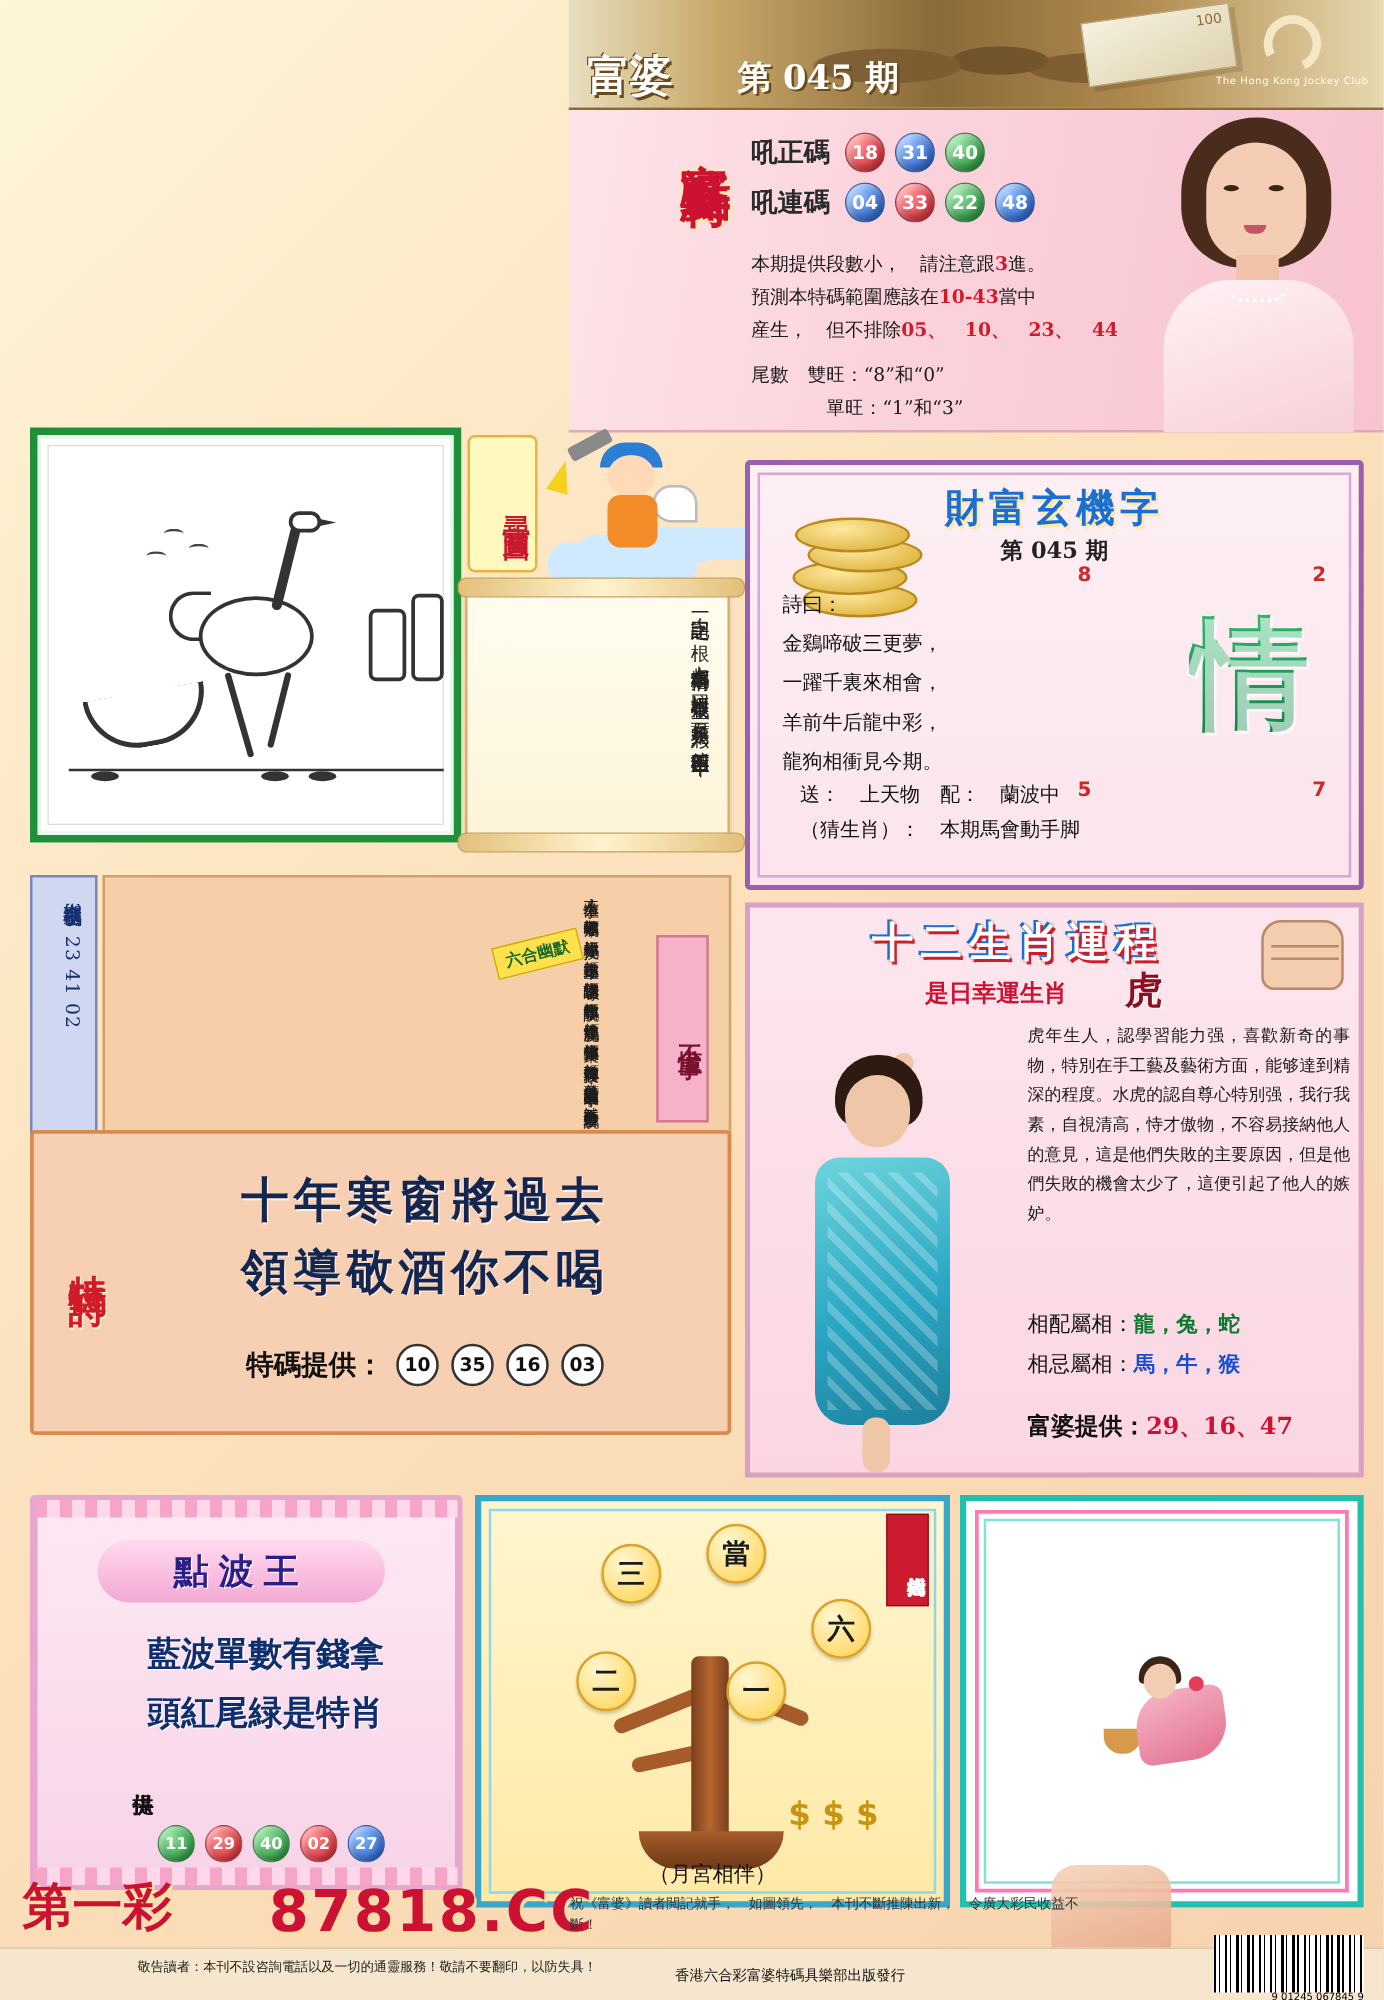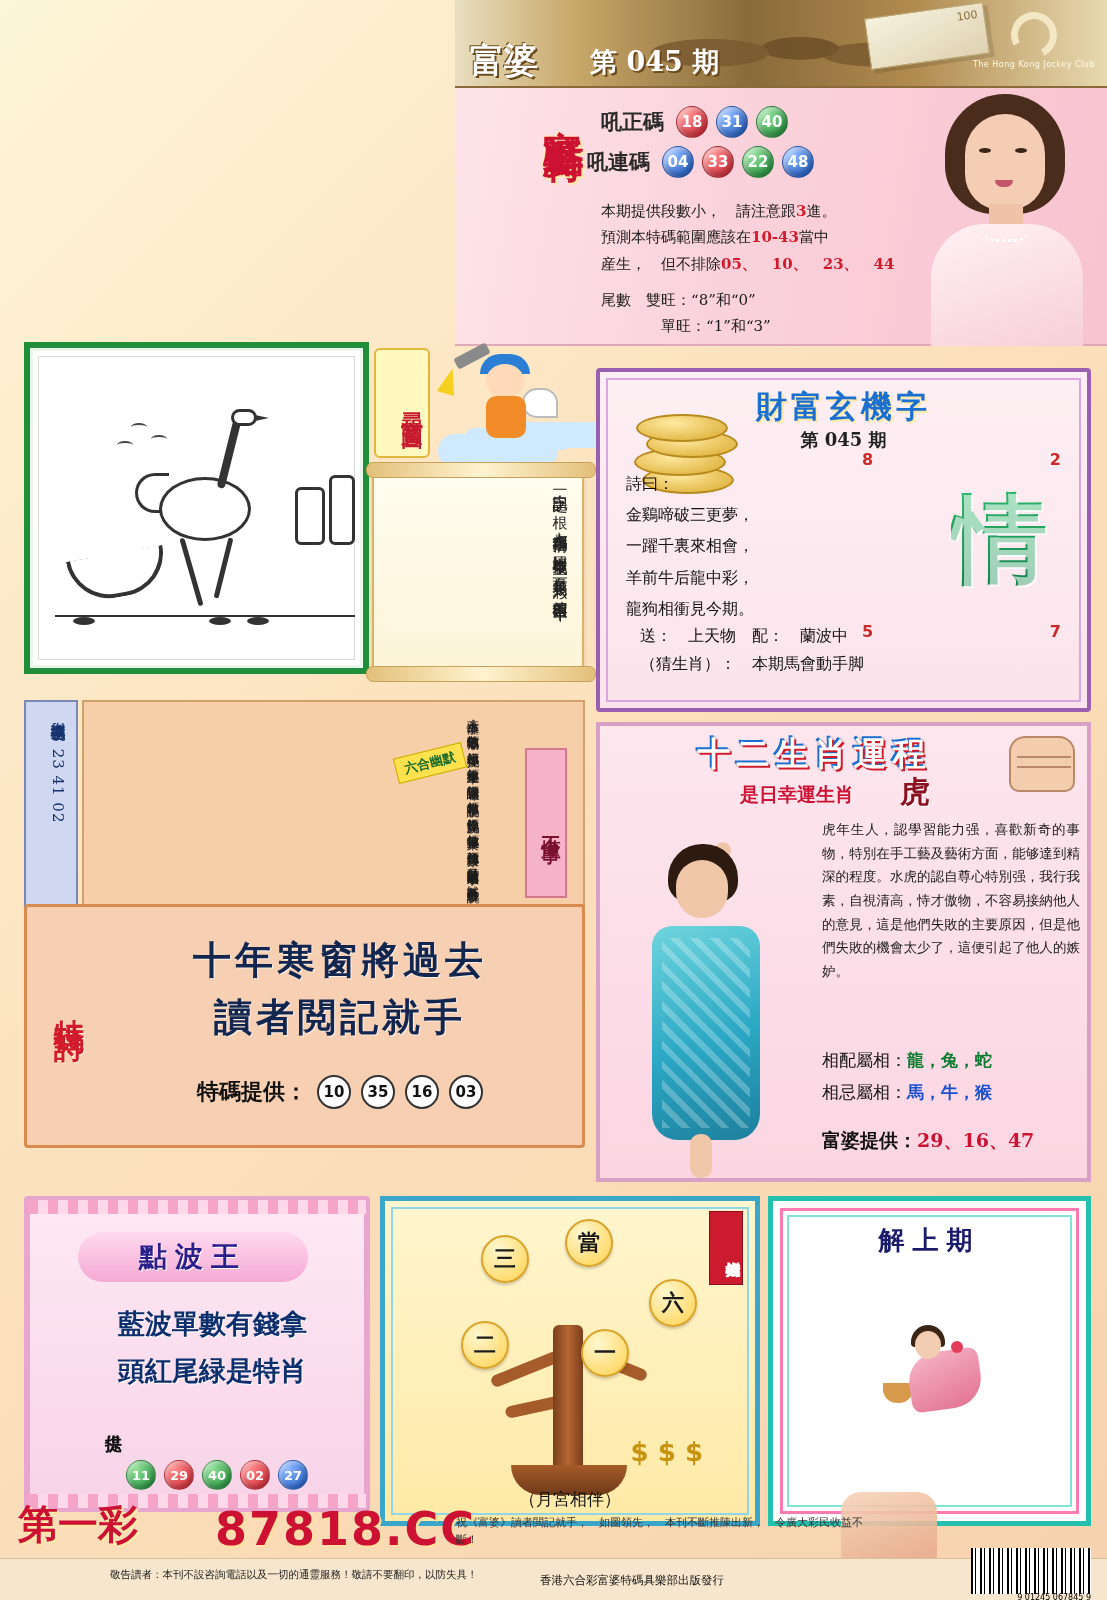--- a/index.html
+++ b/index.html
@@ -64,21 +64,21 @@
   .hero-left-title{
     position:absolute; left:12px; top:10px; width:118px; height:240px;
     font-family:"DejaVu Serif","Liberation Serif",serif;
     font-size:40px; font-weight:bold; color:#cc1133;
     writing-mode:vertical-rl; letter-spacing:4px;
     text-shadow:2px 2px 0 #ffe9a8, -1px -1px 0 #ffe9a8;
     line-height:1.05;
   }
   .ball-row{ position:absolute; display:flex; align-items:center; gap:8px; }
   .row1{ left:146px; top:18px; }
-  .row2{ left:132px; top:58px; }
+  .row2{ left:146px; top:58px; }
   .ball-label{
     font-family:"DejaVu Serif","Liberation Serif",serif;
     font-size:21px; font-weight:bold; color:#2a2a2a; margin-right:4px;
   }
   .ball{
     width:32px;height:32px;border-radius:50%;
     display:flex;align-items:center;justify-content:center;
     font-size:15px;font-weight:bold;color:#fff;
     border:1px solid rgba(0,0,0,.25);
     box-shadow:inset -3px -4px 6px rgba(0,0,0,.25), inset 3px 3px 5px rgba(255,255,255,.5);
@@ -557,21 +557,21 @@
   <div class="panel humor">
     <div class="humor-text cjk">八大不懂事：領導敬酒你不喝，領導小姐你先摸，領導走路你坐車，領導講話你囉嗦，領導私事你瞎説，領導洗澡你先脱，領導夾菜你轉桌，領導聽牌你自摸。（估計要是做了這裏面的事，魷魚會不會炒不敢説，小鞋是穿定了）</div>
     <div class="humor-badge cjk">六合幽默</div>
     <div class="humor-title cjk">不懂事</div>
   </div>
 
   <div class="panel temashi">
     <div class="temashi-title cjk">特碼詩</div>
     <div class="poem cjk">
       <div>十年寒窗將過去</div>
-      <div>讀者閲記就手</div>
+      <div>領導敬酒你不喝</div>
     </div>
     <div class="tema-row">
       <span class="lbl cjk">特碼提供：</span>
       <span class="circ-num">10</span>
       <span class="circ-num">35</span>
       <span class="circ-num">16</span>
       <span class="circ-num">03</span>
     </div>
   </div>
 
@@ -654,21 +654,20 @@
     <div class="fruit f3 cjk">六</div>
     <div class="fruit f4 cjk">二</div>
     <div class="fruit f5 cjk">一</div>
     <div class="dollars">$ $ $</div>
     <div class="tree-caption cjk">（月宮相伴）</div>
   </div>
 
   <div class="panel jieshangqi">
     <div class="inner4"></div>
     <div class="inner5"></div>
-    <div class="jsq-title cjk">解上期</div>
     <div class="jsq-img">
       <div class="basket"></div>
       <div class="lady2-body"></div>
       <div class="lady2-hair"></div>
       <div class="lady2-head"></div>
       <div class="flower"></div>
     </div>
   </div>
 
   <div class="model-overlay"></div>

